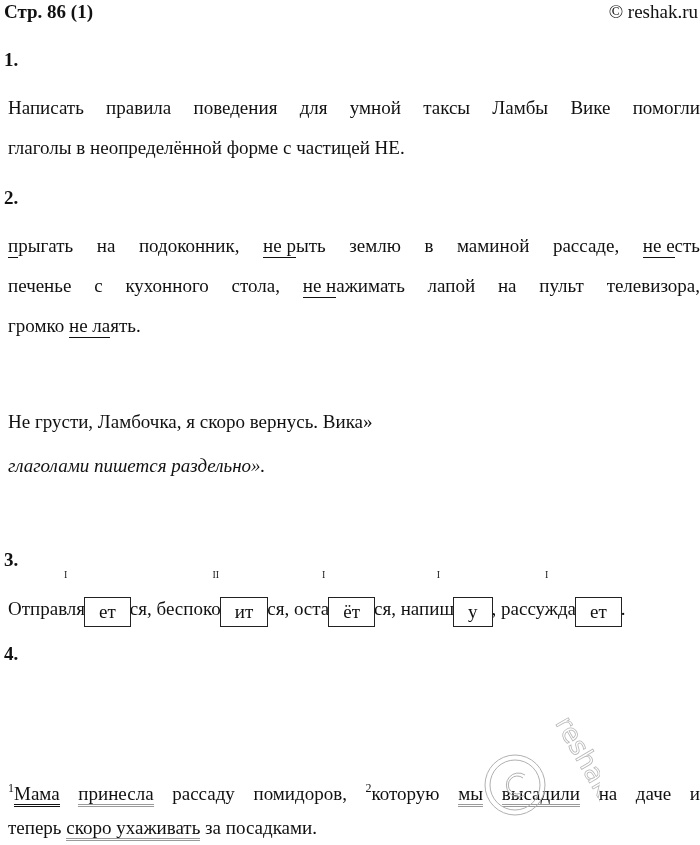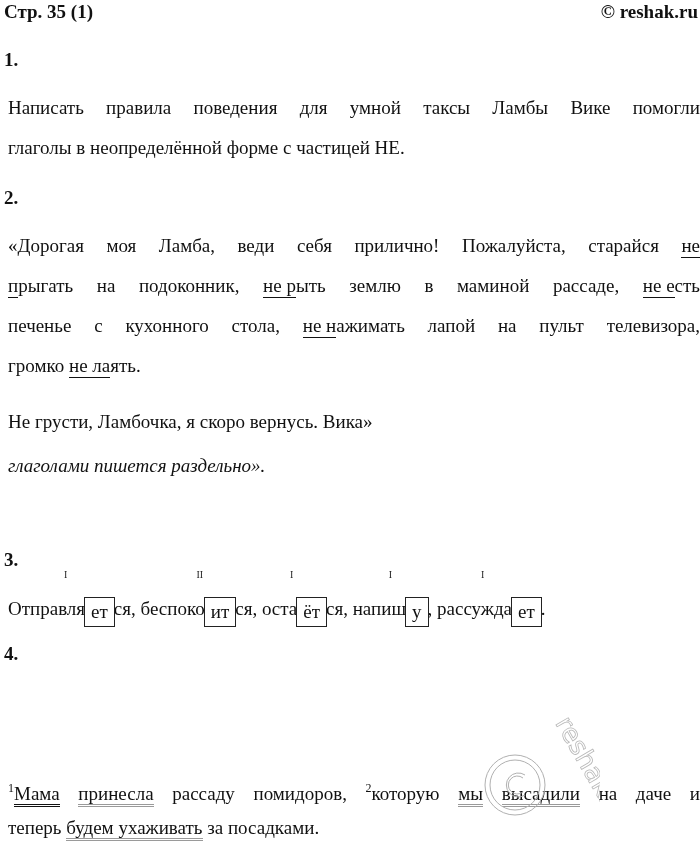--- a/index.html
+++ b/index.html
@@ -31,21 +31,20 @@
       left: 0; top: 0;
       font-weight: bold;
       font-size: 19px;
       line-height: 24px;
     }
     .copyright {
       position: absolute;
       right: 0; top: 0;
       font-size: 19px;
       line-height: 24px;
-      font-weight: bold;
     }
     .num {
       position: absolute;
       left: 4px;
       font-weight: bold;
       font-size: 19px;
       line-height: 24px;
     }
     .para {
       position: absolute;
@@ -83,21 +82,21 @@
       border-bottom: 3px double #9a9a9a;
       line-height: 20px;
     }
     .sup {
       font-size: 12px;
       vertical-align: 8px;
     }
     .ending-box {
       display: inline-block;
       border: 1.5px solid #222;
-      padding: 0 6px;
+      padding: 0 14px;
       line-height: 28px;
       height: 28px;
       margin: 6px -1px;
       position: relative;
       top: 3px;
     }
     .conj-wrap {
       position: relative;
       display: inline-block;
     }
@@ -116,35 +115,32 @@
       height: 140px;
       pointer-events: none;
     }
   </style>
 </head>
 <body>
 
 <div class="page">
 
   <div class="header">
-    <span class="page-ref">Стр. 35 (1)</span>
+    <span class="page-ref">Стр. 86 (1)</span>
     <span class="copyright">© reshak.ru</span>
   </div>
 
   <div class="num" style="top:48px;">1.</div>
   <div class="para" style="top:88px;">
     <span class="line justify">Написать правила поведения для умной таксы Ламбы Вике помогли</span>
     <span class="line">глаголы в неопределённой форме с частицей НЕ.</span>
   </div>
 
   <div class="num" style="top:186px;">2.</div>
   <div class="para" style="top:226px;">
-    <span class="line justify">
-      <span>«Дорогая моя Ламба, веди себя прилично! Пожалуйста, старайся </span><span class="ne-mark">не</span>
-    </span>
     <span class="line justify">
       <span class="ne-mark">п</span><span>рыгать на подоконник, </span><span class="ne-mark">не р</span><span>ыть землю в маминой рассаде, </span><span class="ne-mark">не е</span><span>сть</span>
     </span>
     <span class="line justify">
       <span>печенье с кухонного стола, </span><span class="ne-mark">не н</span><span>ажимать лапой на пульт телевизора,</span>
     </span>
     <span class="line">
       <span>громко </span><span class="ne-mark">не ла</span><span>ять.</span>
     </span>
   </div>
@@ -161,21 +157,21 @@
       <span class="conj-wrap"><span class="conj-mark" style="left:56px;">I</span><span>Отправля</span><span class="ending-box">ет</span><span>ся</span></span><span>, </span><span class="conj-wrap"><span class="conj-mark" style="left:56px;">II</span><span>беспоко</span><span class="ending-box">ит</span><span>ся</span></span><span>, </span><span class="conj-wrap"><span class="conj-mark" style="left:28px;">I</span><span>оста</span><span class="ending-box">ёт</span><span>ся</span></span><span>, </span><span class="conj-wrap"><span class="conj-mark" style="left:36px;">I</span><span>напиш</span><span class="ending-box">у</span><span></span></span><span>, </span><span class="conj-wrap"><span class="conj-mark" style="left:44px;">I</span><span>рассужда</span><span class="ending-box">ет</span><span></span></span><span>.</span>
     </span>
   </div>
 
   <div class="num" style="top:642px;">4.</div>
   <div class="para" style="top:768px;">
     <span class="line justify">
       <span class="sup">1</span><span class="subject">Мама</span> <span class="predicate">принесла</span><span> рассаду помидоров, </span><span class="sup">2</span><span>которую </span><span class="subject" style="border-bottom-color:#9a9a9a;">мы</span> <span class="predicate">высадили</span><span> на даче и</span>
     </span>
     <span class="line">
-      <span>теперь </span><span class="predicate">будем ухаживать</span><span> за посадками.</span>
+      <span>теперь </span><span class="predicate">скоро ухаживать</span><span> за посадками.</span>
     </span>
   </div>
 
   <svg class="watermark" viewBox="0 0 130 140">
     <g fill="none" stroke="#b0b0b0" stroke-width="1">
       <circle cx="45" cy="85" r="30"></circle>
       <circle cx="45" cy="85" r="25"></circle>
       <path d="M55 75 A12 12 0 1 0 55 95"></path>
       <path d="M53 78 A9 9 0 1 0 53 92"></path>
     </g>

